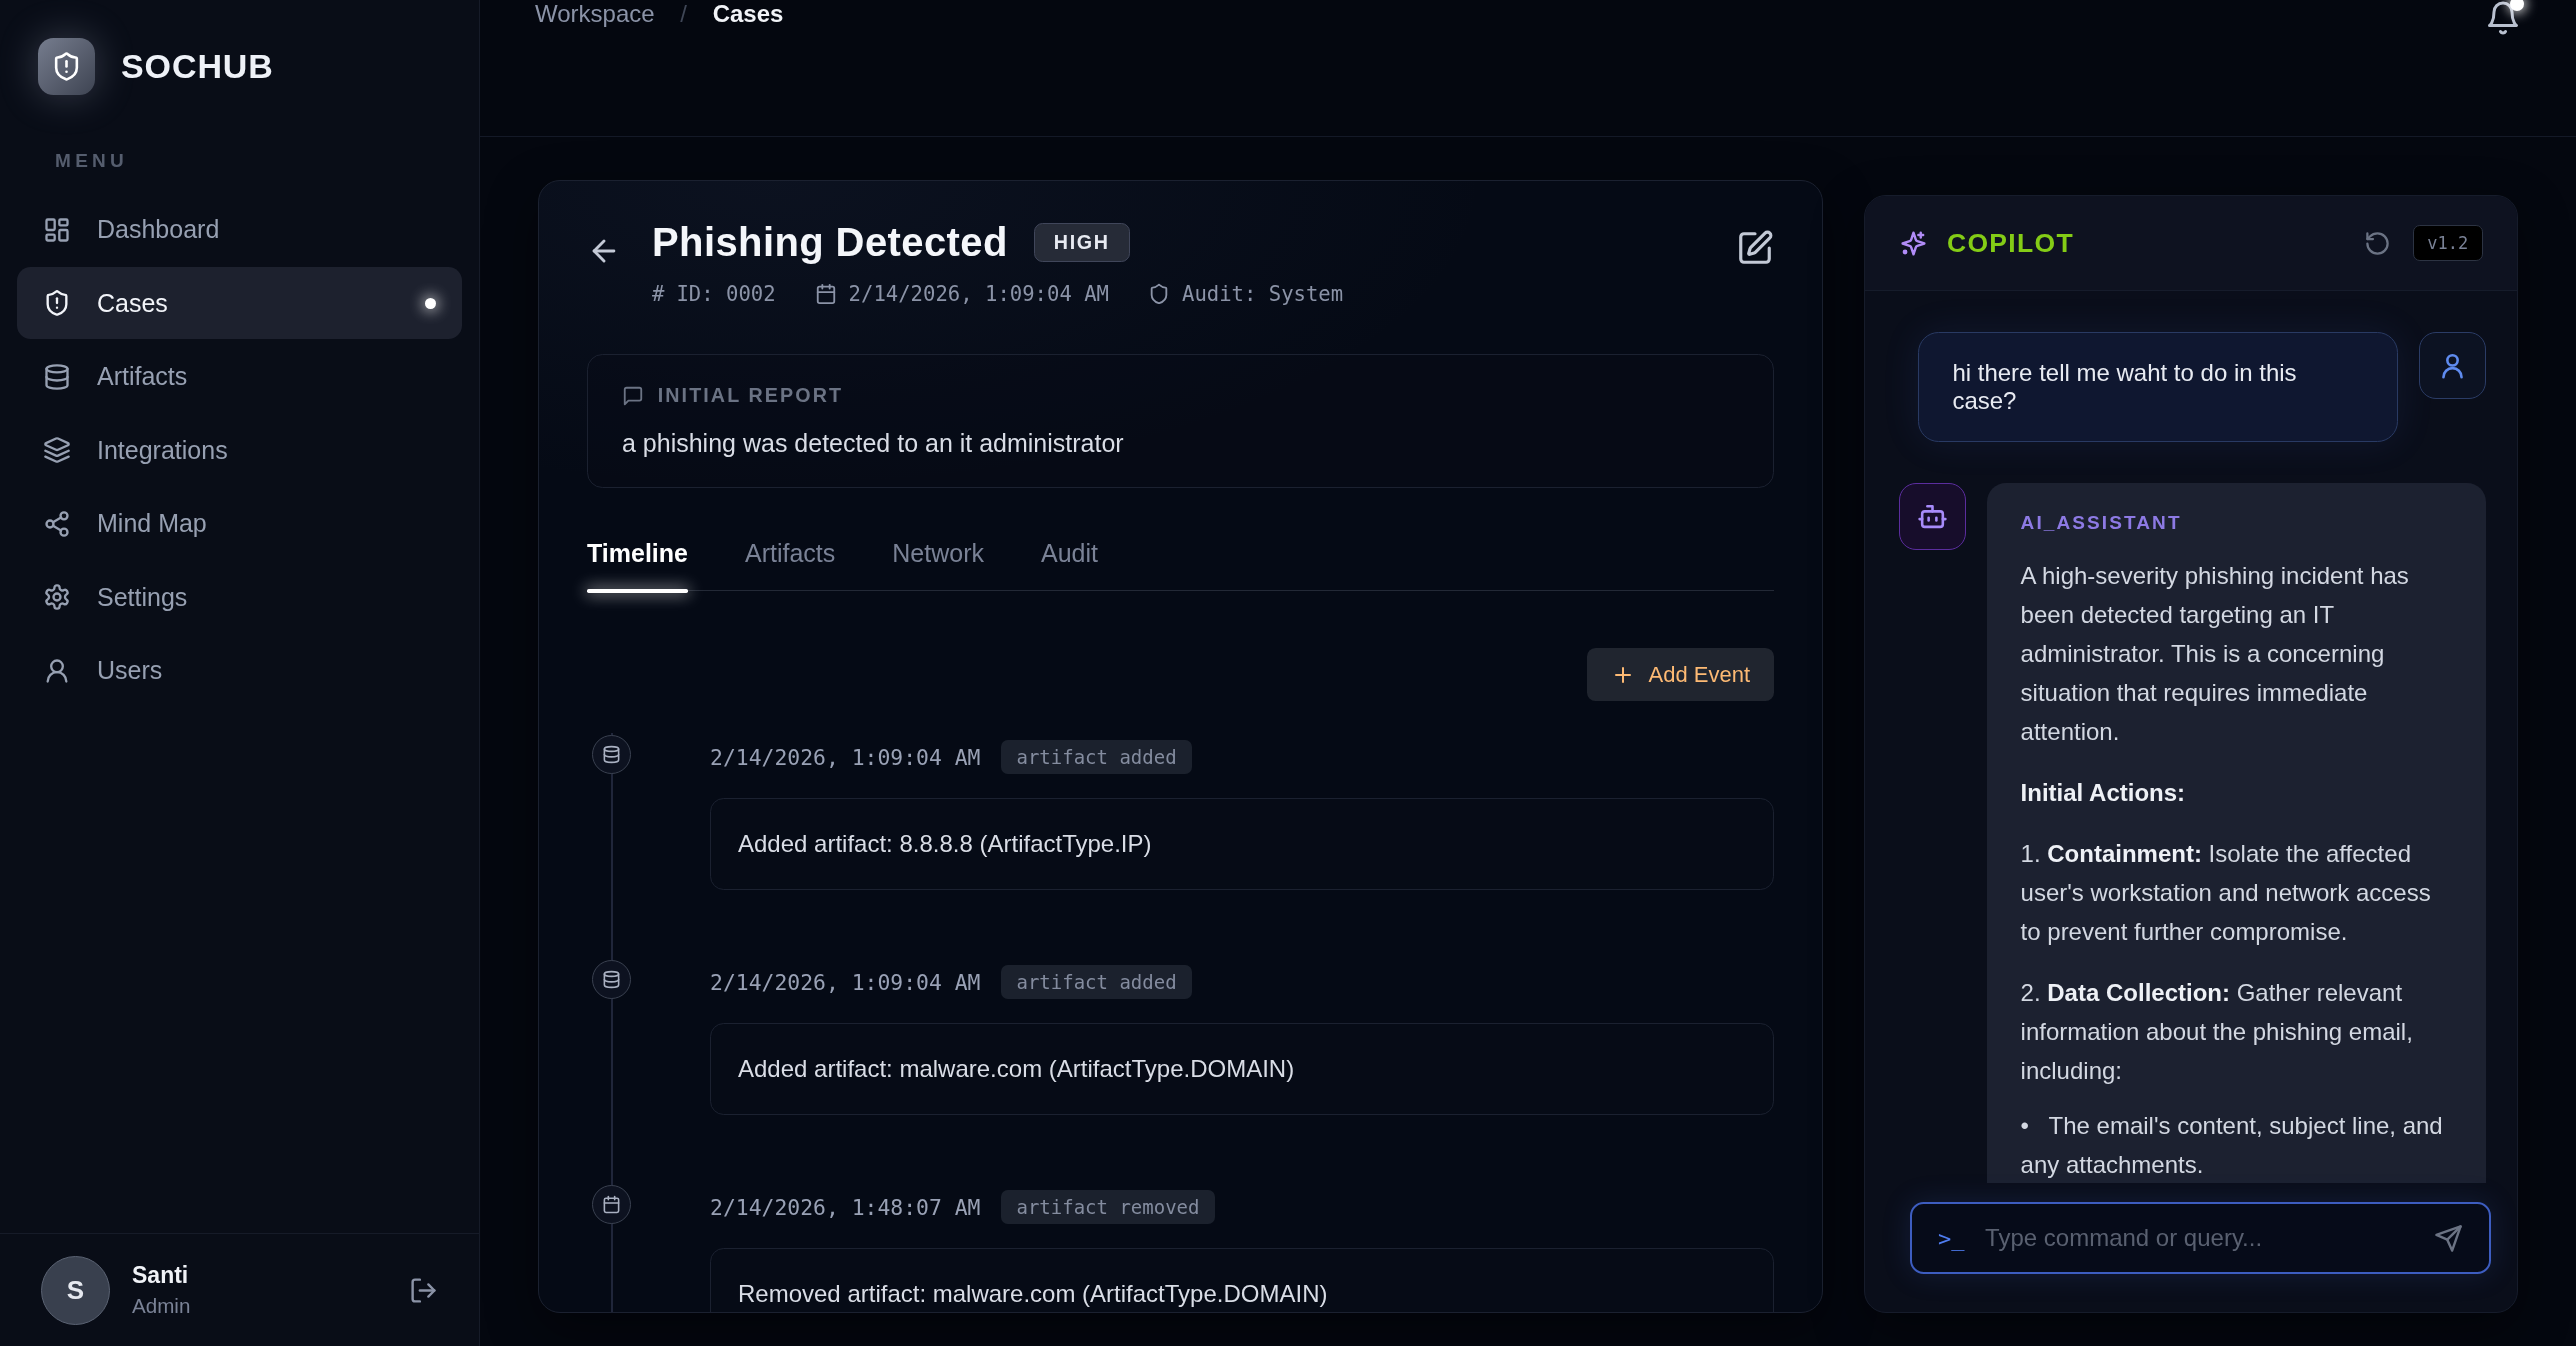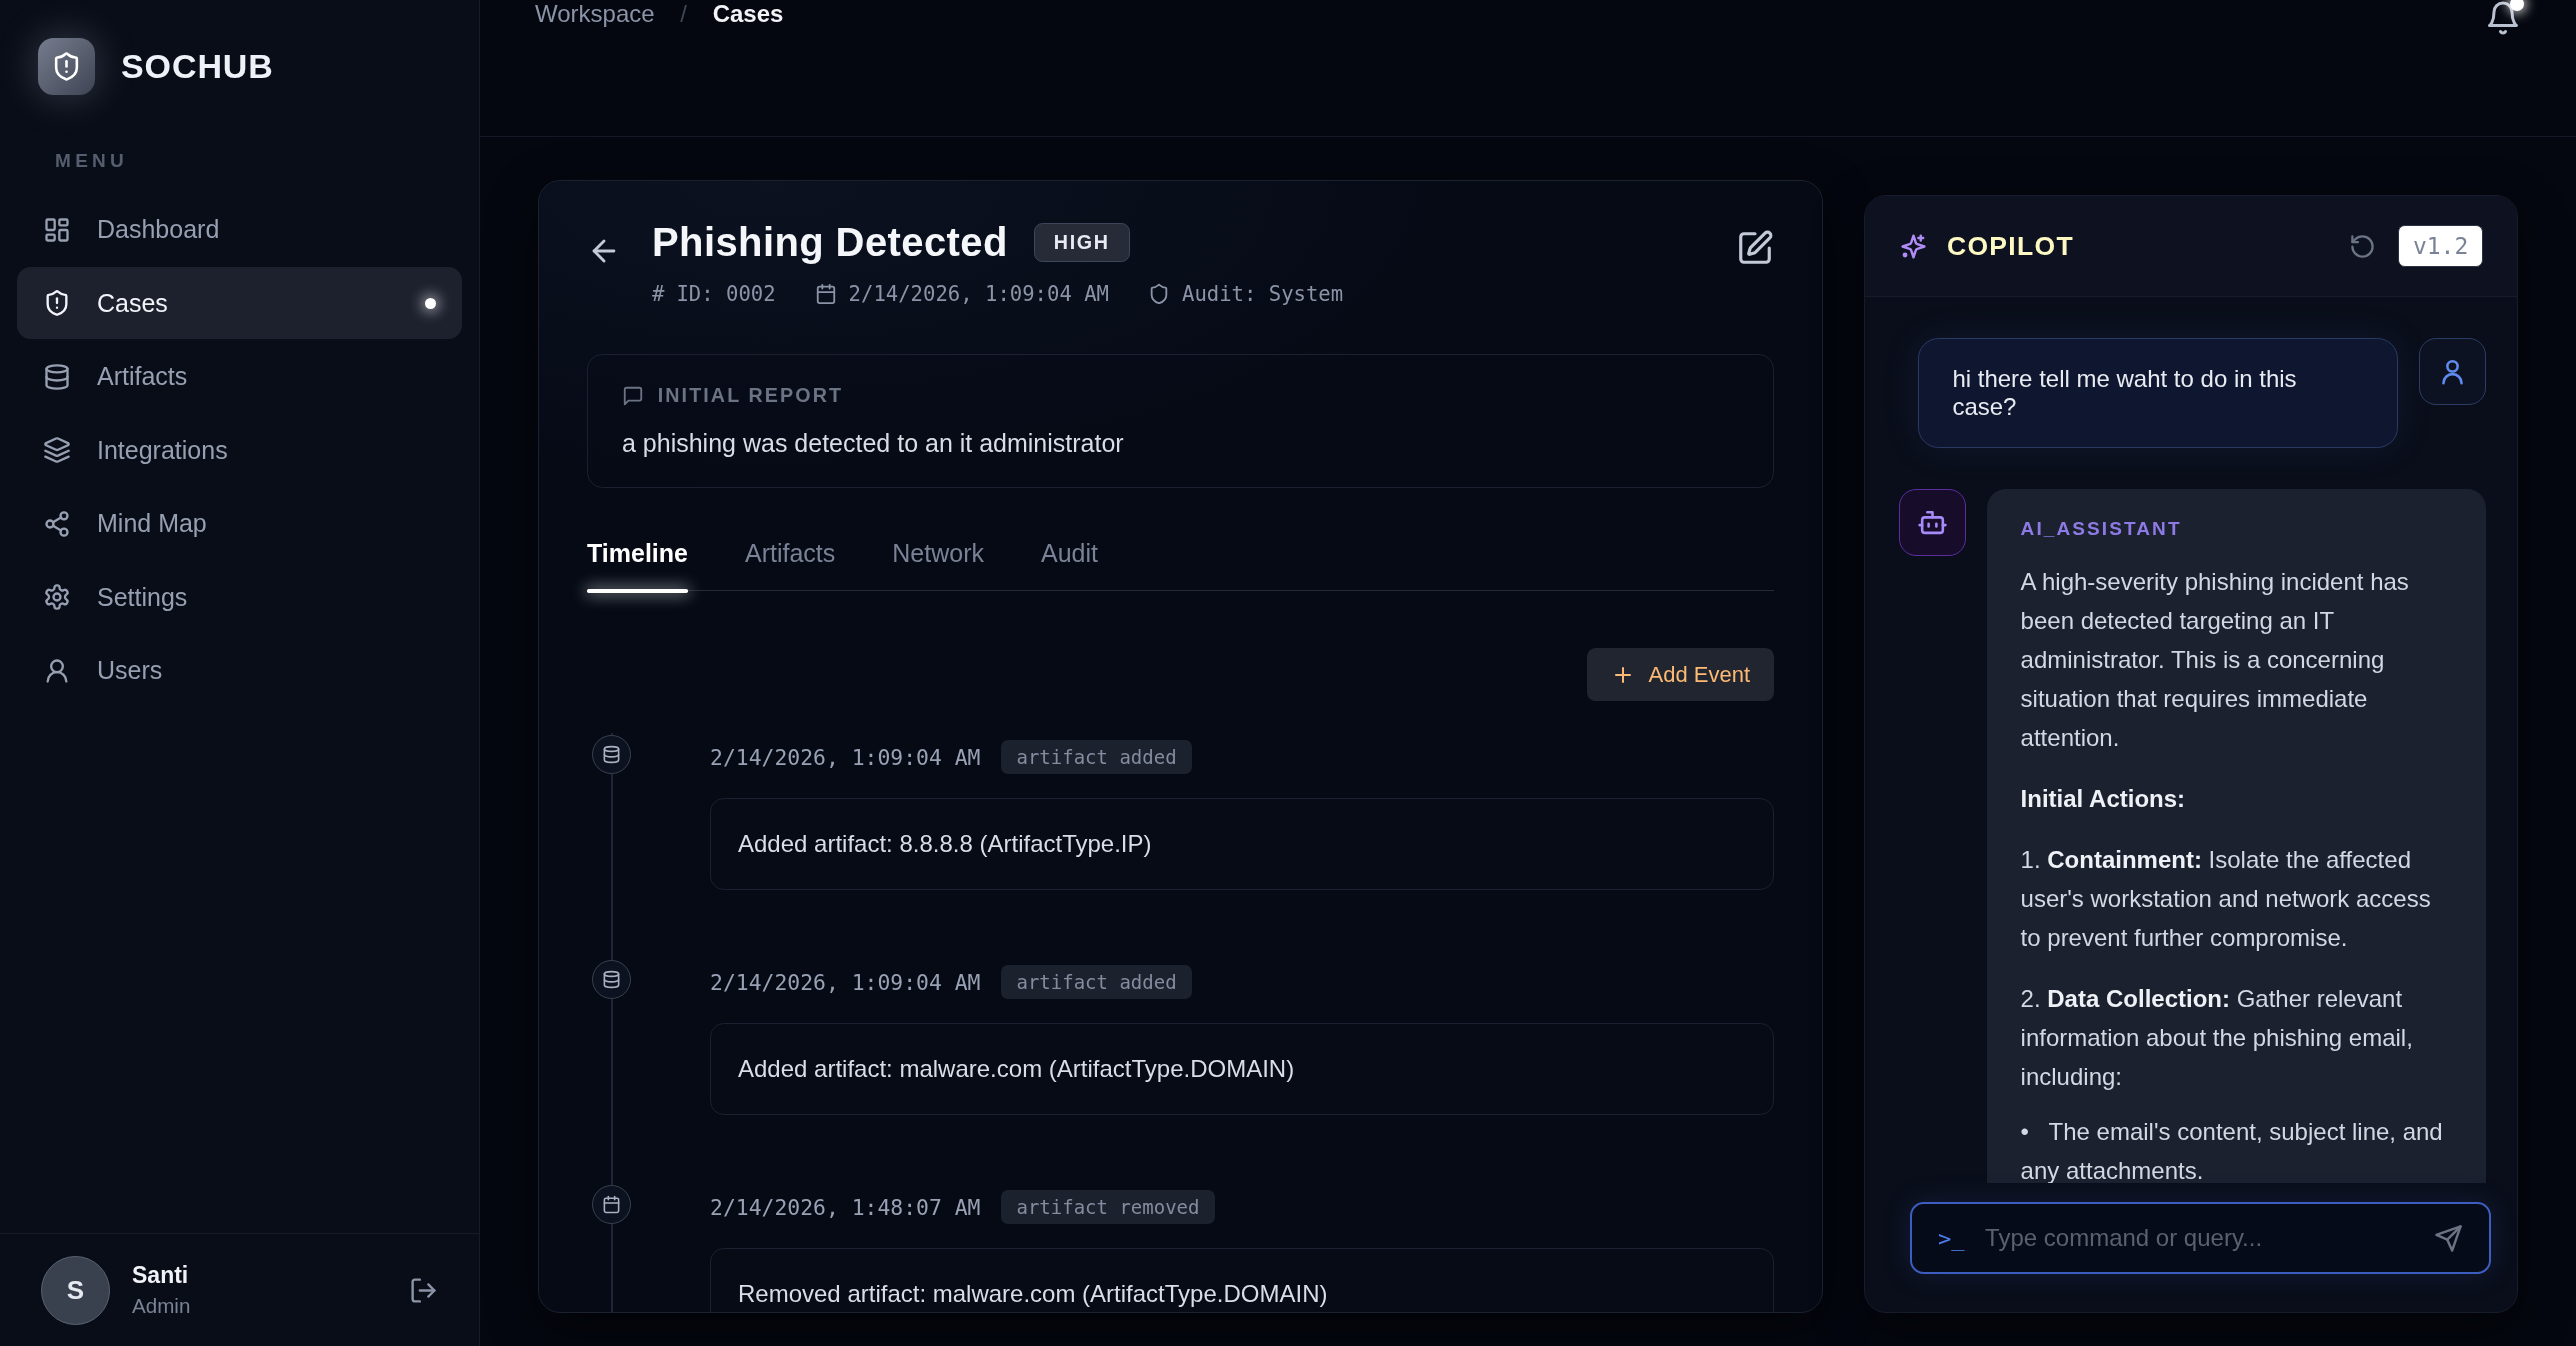--- a/index.html
+++ b/index.html
@@ -162,26 +162,26 @@
     border:0.9px solid #161c2b; border-radius:22px; background:#0a0e1a;
     display:flex; flex-direction:column; overflow:hidden;
     box-shadow:0 17px 51px rgba(0,0,0,.45);
   }
   .cp-head {
     background:#0e1220; border-bottom:0.9px solid #161c2b;
     padding:29px 34px; display:flex; align-items:center; gap:19px; flex-shrink:0;
   }
   .cp-head .spark { color:#b18cf7; display:flex; }
   .cp-head .spark svg { width:29px; height:29px; }
-  .cp-title { font-size:26.5px; font-weight:bold; letter-spacing:1.3px; color:#fef9c3; }
+  .cp-title { font-size:26.5px; font-weight:bold; letter-spacing:1.3px; color:#84cc16; }
   .cp-actions { margin-left:auto; display:flex; align-items:center; gap:22px; }
   .reset-btn { color:#6b7384; display:flex; cursor:pointer; }
   .reset-btn svg { width:27px; height:27px; }
   .version-badge {
-    font-size:23px; color:#7a8296; background:#ffffff;
+    font-size:17px; color:#7a8296; background:#000000;
     border:0.9px solid #2c3342; border-radius:6.9px; padding:6.9px 13.7px;
   }
   .cp-chat {
     flex:1; min-height:0; overflow:hidden; padding:41px 31px 0 34px;
     display:flex; flex-direction:column; gap:41px;
   }
   .msg-row { display:flex; gap:20.6px; align-items:flex-start; }
   .msg-row.user { justify-content:flex-end; }
   .chat-avatar {
     width:67px; height:67px; border-radius:17px; flex-shrink:0;

